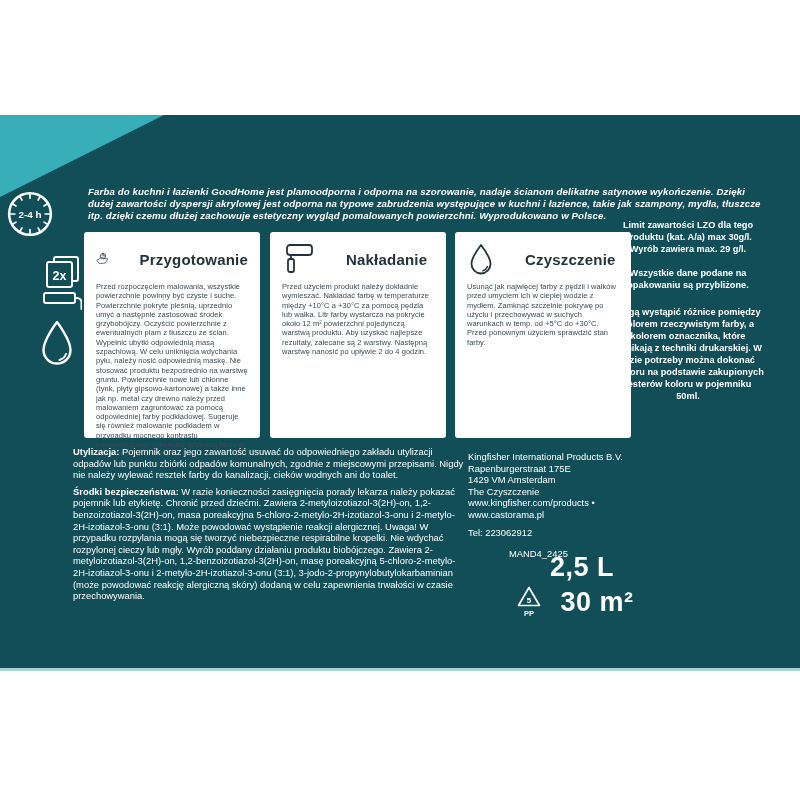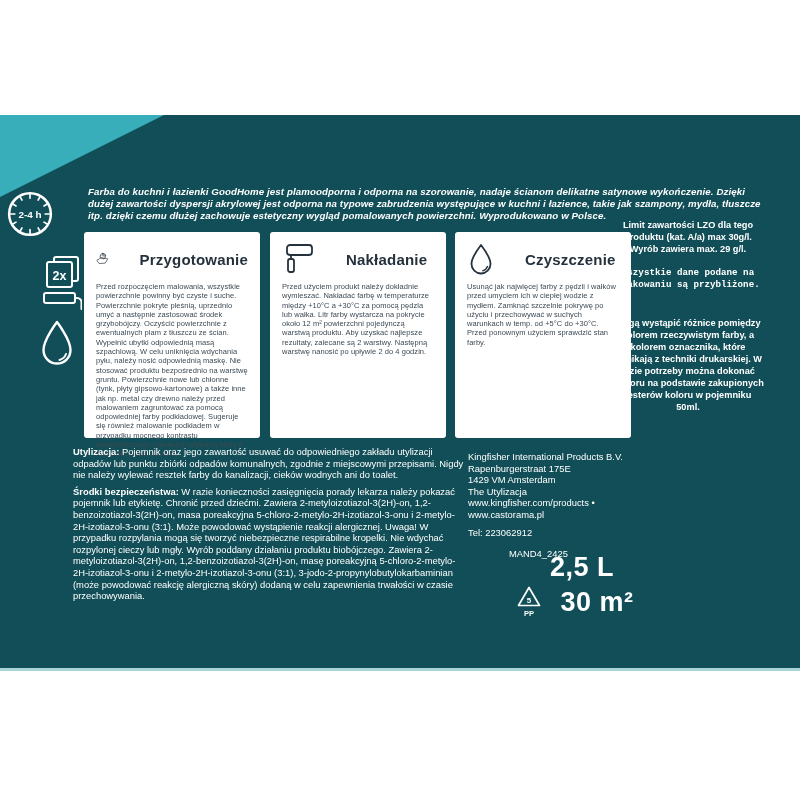--- a/index.html
+++ b/index.html
@@ -22,21 +22,21 @@
           padding:9px 12px; }
   .card1 { left:84px; } .card2 { left:270px; } .card3 { left:455px; }
   .card-head { display:flex; align-items:center; gap:9px; margin:2px 0 7px 0; }
   .card-title { font-size:15px; font-weight:bold; color:#25323D; letter-spacing:0.2px; white-space:nowrap;padding-left:21px; }
   .card-body { font-size:7.5px; line-height:9.3px; color:#3D4A54; letter-spacing:0.05px; }
 
   
   .right-col { position:absolute; left:612px; top:104px; width:152px; text-align:center; color:#ffffff;
                font-weight:bold; font-size:9.2px; line-height:12px; }
   .right-col p { margin-bottom:12px; }
-  .right-col p.gap { margin-bottom:26px;font-family:Liberation Mono, monospace; }
+  .right-col p.gap { margin-bottom:15px; }
 
   
   .legal { position:absolute; left:73px; top:331px; width:397px; color:#ffffff; font-size:9.4px; line-height:11.6px; }
   .legal p { margin-bottom:5px; }
   .lead { font-weight:bold; }
 
   
   .maker { position:absolute; left:468px; top:336px; width:205px; color:#ffffff; font-size:9.4px; line-height:11.5px; }
   .maker .tel  { margin-top:7px; }
   .maker .code { margin-top:9px;padding-left:41px; }
@@ -144,21 +144,21 @@
 
     <div class="legal">
       <p><span class="lead">Utylizacja:</span><span> Pojemnik oraz jego zawartość usuwać do odpowiedniego zakładu utylizacji odpadów lub punktu zbiórki odpadów komunalnych, zgodnie z miejscowymi przepisami. Nigdy nie należy wylewać resztek farby do kanalizacji, cieków wodnych ani do toalet.</span></p>
       <p><span class="lead">Środki bezpieczeństwa:</span><span> W razie konieczności zasięgnięcia porady lekarza należy pokazać pojemnik lub etykietę. Chronić przed dziećmi. Zawiera 2-metyloizotiazol-3(2H)-on, 1,2-benzoizotiazol-3(2H)-on, masa poreakcyjna 5-chloro-2-metylo-2H-izotiazol-3-onu i 2-metylo-2H-izotiazol-3-onu (3:1). Może powodować wystąpienie reakcji alergicznej. Uwaga! W przypadku rozpylania mogą się tworzyć niebezpieczne respirabilne kropelki. Nie wdychać rozpylonej cieczy lub mgły. Wyrób poddany działaniu produktu biobójczego. Zawiera 2-metyloizotiazol-3(2H)-on, 1,2-benzoizotiazol-3(2H)-on, masę poreakcyjną 5-chloro-2-metylo-2H-izotiazol-3-onu i 2-metylo-2H-izotiazol-3-onu (3:1), 3-jodo-2-propynylobutylokarbaminian (może powodować reakcję alergiczną skóry) dodaną w celu zapewnienia trwałości w czasie przechowywania.</span></p>
     </div>
 
     <div class="maker">
       <div>Kingfisher International Products B.V.</div>
       <div>Rapenburgerstraat 175E</div>
       <div>1429 VM Amsterdam</div>
-      <div>The Utylizacja</div>
+      <div>The Czyszczenie</div>
       <div>www.kingfisher.com/products •</div>
       <div>www.castorama.pl</div>
       <div class="tel">Tel: 223062912</div>
       <div class="code">MAND4_2425</div>
     </div>
 
     <div class="volume">
       <div class="vol-size">2,5 L</div>
       <div class="vol-row">
         <div class="recycle">

